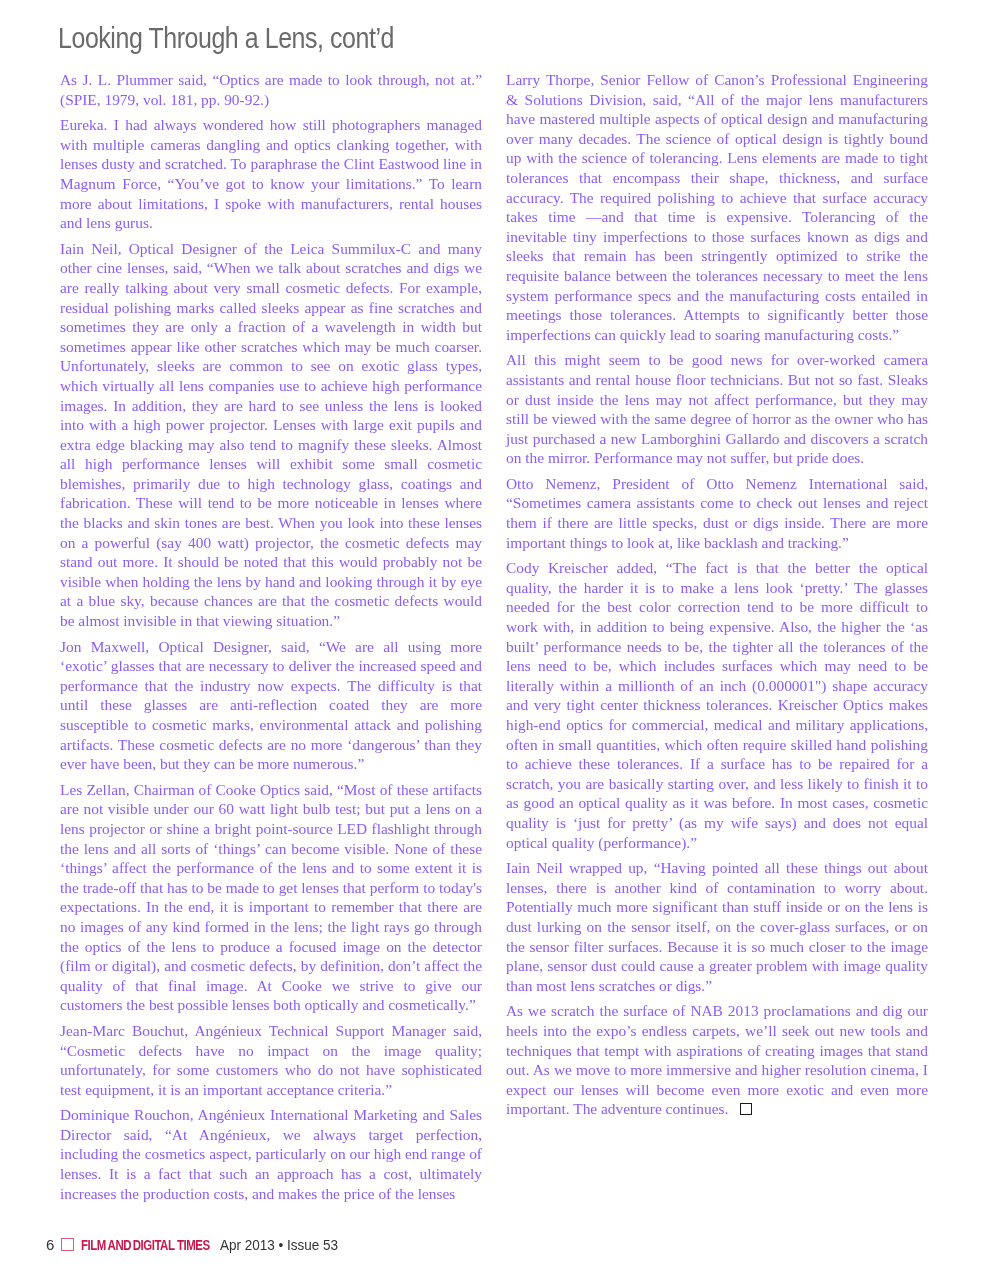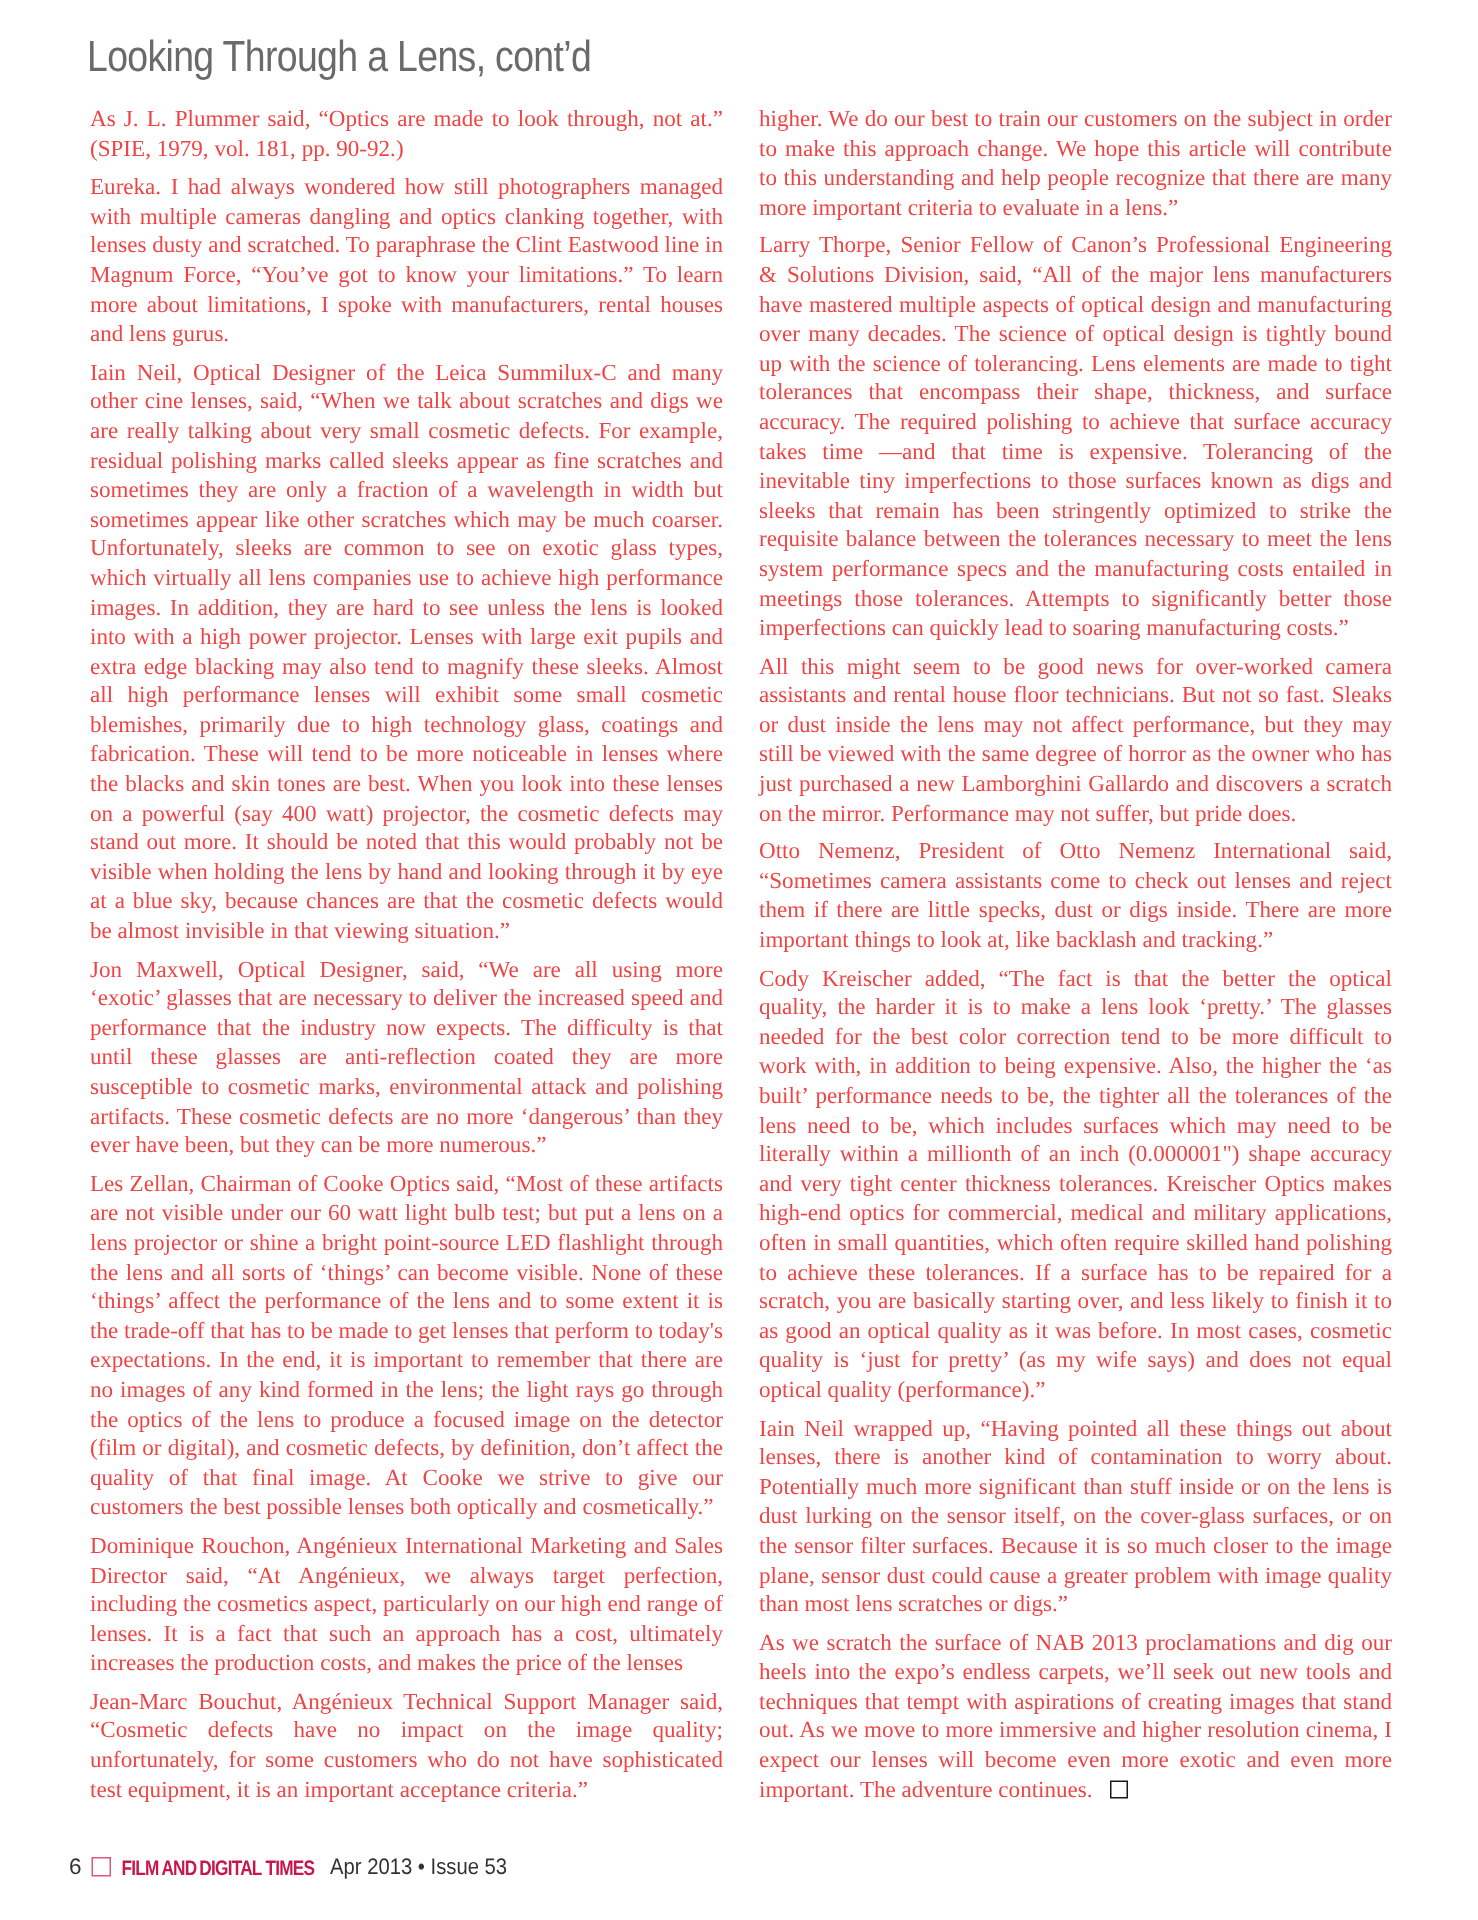--- a/index.html
+++ b/index.html
@@ -6,21 +6,21 @@
     body { width: 985px; height: 1280px; position: relative; overflow: hidden; }
     .page-title {
       position: absolute; left: 58px; top: 22px;
       font-family: "Liberation Sans", sans-serif;
       font-size: 29px; color: #6a6a6a; letter-spacing: -0.5px;
       transform: scaleX(0.86); transform-origin: left top; white-space: nowrap;
     }
     .col {
       position: absolute; top: 70px;
       font-family: "Liberation Serif", serif;
-      font-size: 15.4px; line-height: 19.6px; color: #ef4444;
+      font-size: 15.4px; line-height: 19.6px; color: #8b5cf6;
       text-align: justify; hyphens: manual;
     }
     .col-left { left: 60px; width: 422px; }
     .col-right { left: 506px; width: 422px; }
     .col p { margin: 0 0 6px 0; }
     .end-mark {
       display: inline-block; width: 10px; height: 10px; border: 1.3px solid #1a1a1a;
       margin-left: 12px; vertical-align: -1px;
     }
     .footer {
@@ -39,26 +39,25 @@
 <body>
 
 <div class="page-title">Looking Through a Lens, cont’d</div>
 
 <div class="col col-left">
   <p>As J. L. Plummer said, “Optics are made to look through, not at.” (SPIE, 1979, vol. 181, pp. 90-92.)</p>
   <p>Eureka. I had always wondered how still photographers managed with multiple cameras dangling and optics clanking together, with lenses dusty and scratched. To paraphrase the Clint Eastwood line in Magnum Force, “You’ve got to know your limitations.” To learn more about limitations, I spoke with manufacturers, rental houses and lens gurus.</p>
   <p>Iain Neil, Optical Designer of the Leica Summilux-C and many other cine lenses, said, “When we talk about scratches and digs we are really talking about very small cosmetic defects. For example, residual polishing marks called sleeks appear as fine scratches and sometimes they are only a fraction of a wavelength in width but sometimes appear like other scratches which may be much coarser. Unfortunately, sleeks are common to see on exotic glass types, which virtually all lens companies use to achieve high performance images. In addition, they are hard to see unless the lens is looked into with a high power projector. Lenses with large exit pupils and extra edge blacking may also tend to magnify these sleeks. Almost all high performance lenses will exhibit some small cosmetic blemishes, primarily due to high technology glass, coatings and fabrication. These will tend to be more noticeable in lenses where the blacks and skin tones are best. When you look into these lenses on a powerful (say 400 watt) projector, the cosmetic defects may stand out more. It should be noted that this would probably not be visible when holding the lens by hand and looking through it by eye at a blue sky, because chances are that the cosmetic defects would be almost invisible in that viewing situation.”</p>
   <p>Jon Maxwell, Optical Designer, said, “We are all using more ‘exotic’ glasses that are necessary to deliver the increased speed and performance that the industry now expects. The difficulty is that until these glasses are anti-reflection coated they are more susceptible to cosmetic marks, environmental attack and polishing artifacts. These cosmetic defects are no more ‘dangerous’ than they ever have been, but they can be more numerous.”</p>
   <p>Les Zellan, Chairman of Cooke Optics said, “Most of these artifacts are not visible under our 60 watt light bulb test; but put a lens on a lens projector or shine a bright point-source LED flashlight through the lens and all sorts of ‘things’ can become visible. None of these ‘things’ affect the performance of the lens and to some extent it is the trade-off that has to be made to get lenses that perform to today's expectations. In the end, it is important to remember that there are no images of any kind formed in the lens; the light rays go through the optics of the lens to produce a focused image on the detector (film or digital), and cosmetic defects, by definition, don’t affect the quality of that final image. At Cooke we strive to give our customers the best possible lenses both optically and cosmetically.”</p>
+  <p>Jean-Marc Bouchut, Angénieux Technical Support Manager said, “Cosmetic defects have no impact on the image quality; unfortunately, for some customers who do not have sophisticated test equipment, it is an important acceptance criteria.”</p>
   <p>Dominique Rouchon, Angénieux International Marketing and Sales Director said, “At Angénieux, we always target perfection, including the cosmetics aspect, particularly on our high end range of lenses. It is a fact that such an approach has a cost, ultimately increases the production costs, and makes the price of the lenses</p>
-  <p>Jean-Marc Bouchut, Angénieux Technical Support Manager said, “Cosmetic defects have no impact on the image quality; unfortunately, for some customers who do not have sophisticated test equipment, it is an important acceptance criteria.”</p>
 </div>
 
 <div class="col col-right">
-  <p>higher. We do our best to train our customers on the subject in order to make this approach change. We hope this article will contribute to this understanding and help people recognize that there are many more important criteria to evaluate in a lens.”</p>
   <p>Larry Thorpe, Senior Fellow of Canon’s Professional Engineering &amp; Solutions Division, said, “All of the major lens manufacturers have mastered multiple aspects of optical design and manufacturing over many decades. The science of optical design is tightly bound up with the science of tolerancing. Lens elements are made to tight tolerances that encompass their shape, thickness, and surface accuracy. The required polishing to achieve that surface accuracy takes time —and that time is expensive. Tolerancing of the inevitable tiny imperfections to those surfaces known as digs and sleeks that remain has been stringently optimized to strike the requisite balance between the tolerances necessary to meet the lens system performance specs and the manufacturing costs entailed in meetings those tolerances. Attempts to significantly better those imperfections can quickly lead to soaring manufacturing costs.”</p>
   <p>All this might seem to be good news for over-worked camera assistants and rental house floor technicians. But not so fast. Sleaks or dust inside the lens may not affect performance, but they may still be viewed with the same degree of horror as the owner who has just purchased a new Lamborghini Gallardo and discovers a scratch on the mirror. Performance may not suffer, but pride does.</p>
   <p>Otto Nemenz, President of Otto Nemenz International said, “Sometimes camera assistants come to check out lenses and reject them if there are little specks, dust or digs inside. There are more important things to look at, like backlash and tracking.”</p>
   <p>Cody Kreischer added, “The fact is that the better the optical quality, the harder it is to make a lens look ‘pretty.’ The glasses needed for the best color correction tend to be more difficult to work with, in addition to being expensive. Also, the higher the ‘as built’ performance needs to be, the tighter all the tolerances of the lens need to be, which includes surfaces which may need to be literally within a millionth of an inch (0.000001") shape accuracy and very tight center thickness tolerances. Kreischer Optics makes high-end optics for commercial, medical and military applications, often in small quantities, which often require skilled hand polishing to achieve these tolerances. If a surface has to be repaired for a scratch, you are basically starting over, and less likely to finish it to as good an optical quality as it was before.  In most cases, cosmetic quality is ‘just for pretty’ (as my wife says) and does not equal optical quality (performance).”</p>
   <p>Iain Neil wrapped up, “Having pointed all these things out about lenses, there is another kind of contamination to worry about. Potentially much more significant than stuff inside or on the lens is dust lurking on the sensor itself, on the cover-glass surfaces, or on the sensor filter surfaces. Because it is so much closer to the image plane, sensor dust could cause a greater problem with image quality than most lens scratches or digs.”</p>
   <p><span>As we scratch the surface of NAB 2013 proclamations and dig our heels into the expo’s endless carpets, we’ll seek out new tools and techniques that tempt with aspirations of creating images that stand out. As we move to more immersive and higher resolution cinema, I expect our lenses will become even more exotic and even more important. The adventure continues.</span><span class="end-mark"></span></p>
 </div>
 
 <div class="footer">
   <span>6</span>

